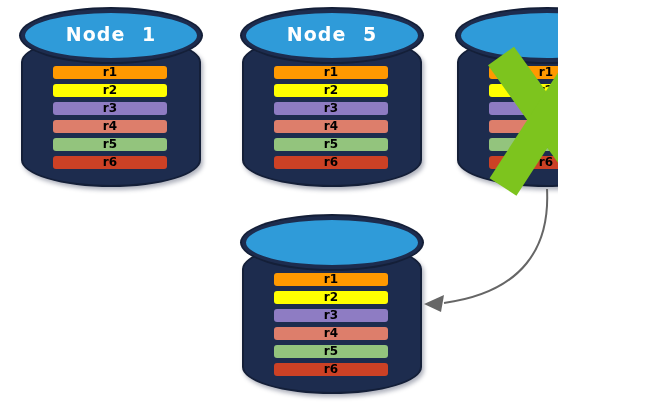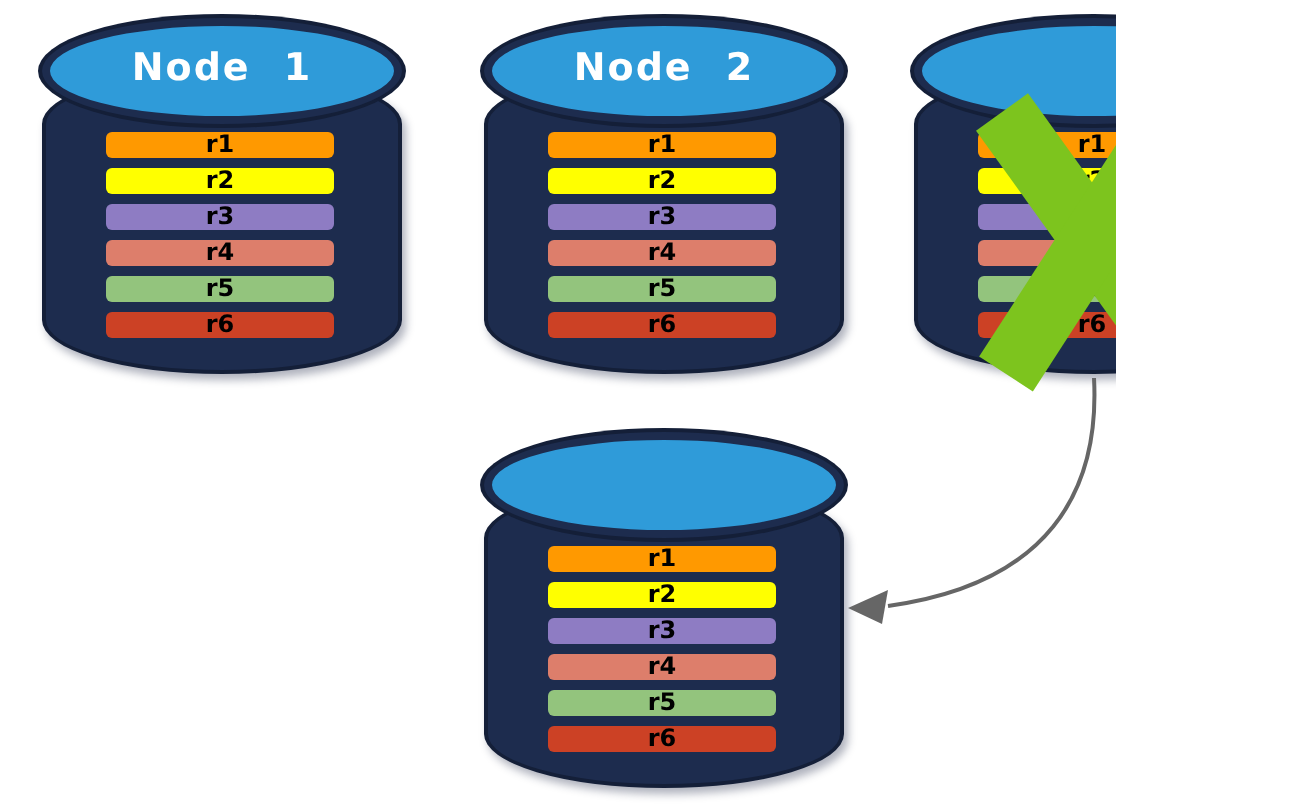--- a/index.html
+++ b/index.html
@@ -61,21 +61,21 @@
       <div class="row" style="background: rgb(142, 124, 195);">r3</div>
       <div class="row" style="background: rgb(221, 126, 107);">r4</div>
       <div class="row" style="background: rgb(147, 196, 125);">r5</div>
       <div class="row" style="background: rgb(204, 65, 37);">r6</div>
     </div>
   </div>
 
   <div class="cyl" id="node2">
     <div class="cyl-body"></div>
     <div class="cyl-top"></div>
-    <div class="cyl-label">Node 2</div>
+    <div class="cyl-label">Node 5</div>
     <div class="rows">
       <div class="row" style="background: rgb(255, 153, 0);">r1</div>
       <div class="row" style="background: rgb(255, 255, 0);">r2</div>
       <div class="row" style="background: rgb(142, 124, 195);">r3</div>
       <div class="row" style="background: rgb(221, 126, 107);">r4</div>
       <div class="row" style="background: rgb(147, 196, 125);">r5</div>
       <div class="row" style="background: rgb(204, 65, 37);">r6</div>
     </div>
   </div>
 

